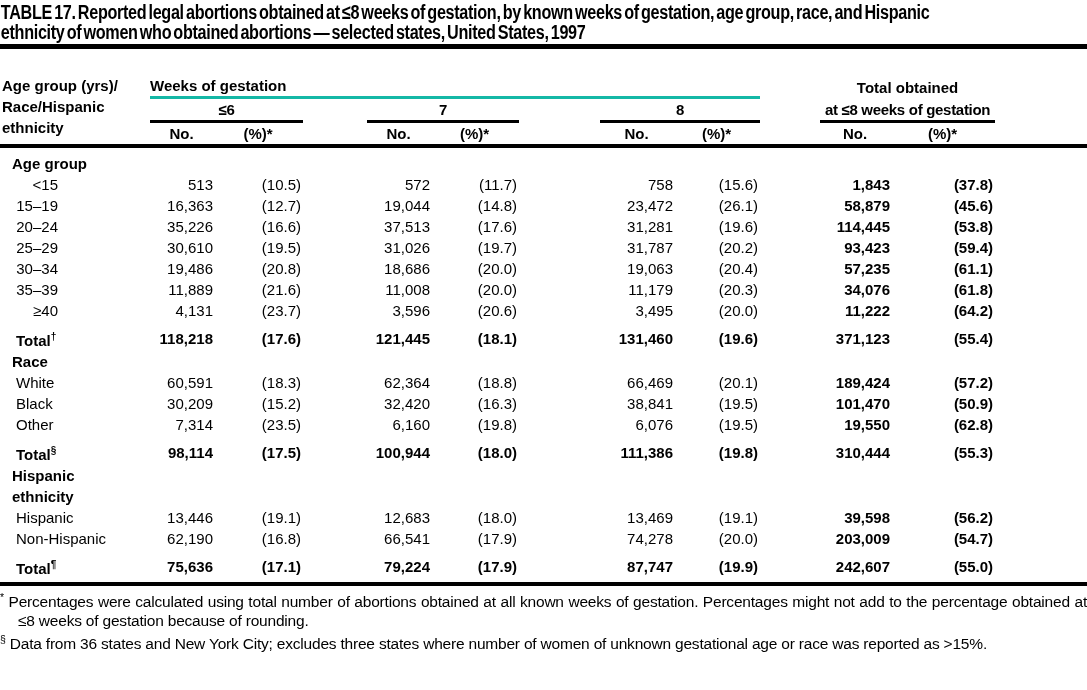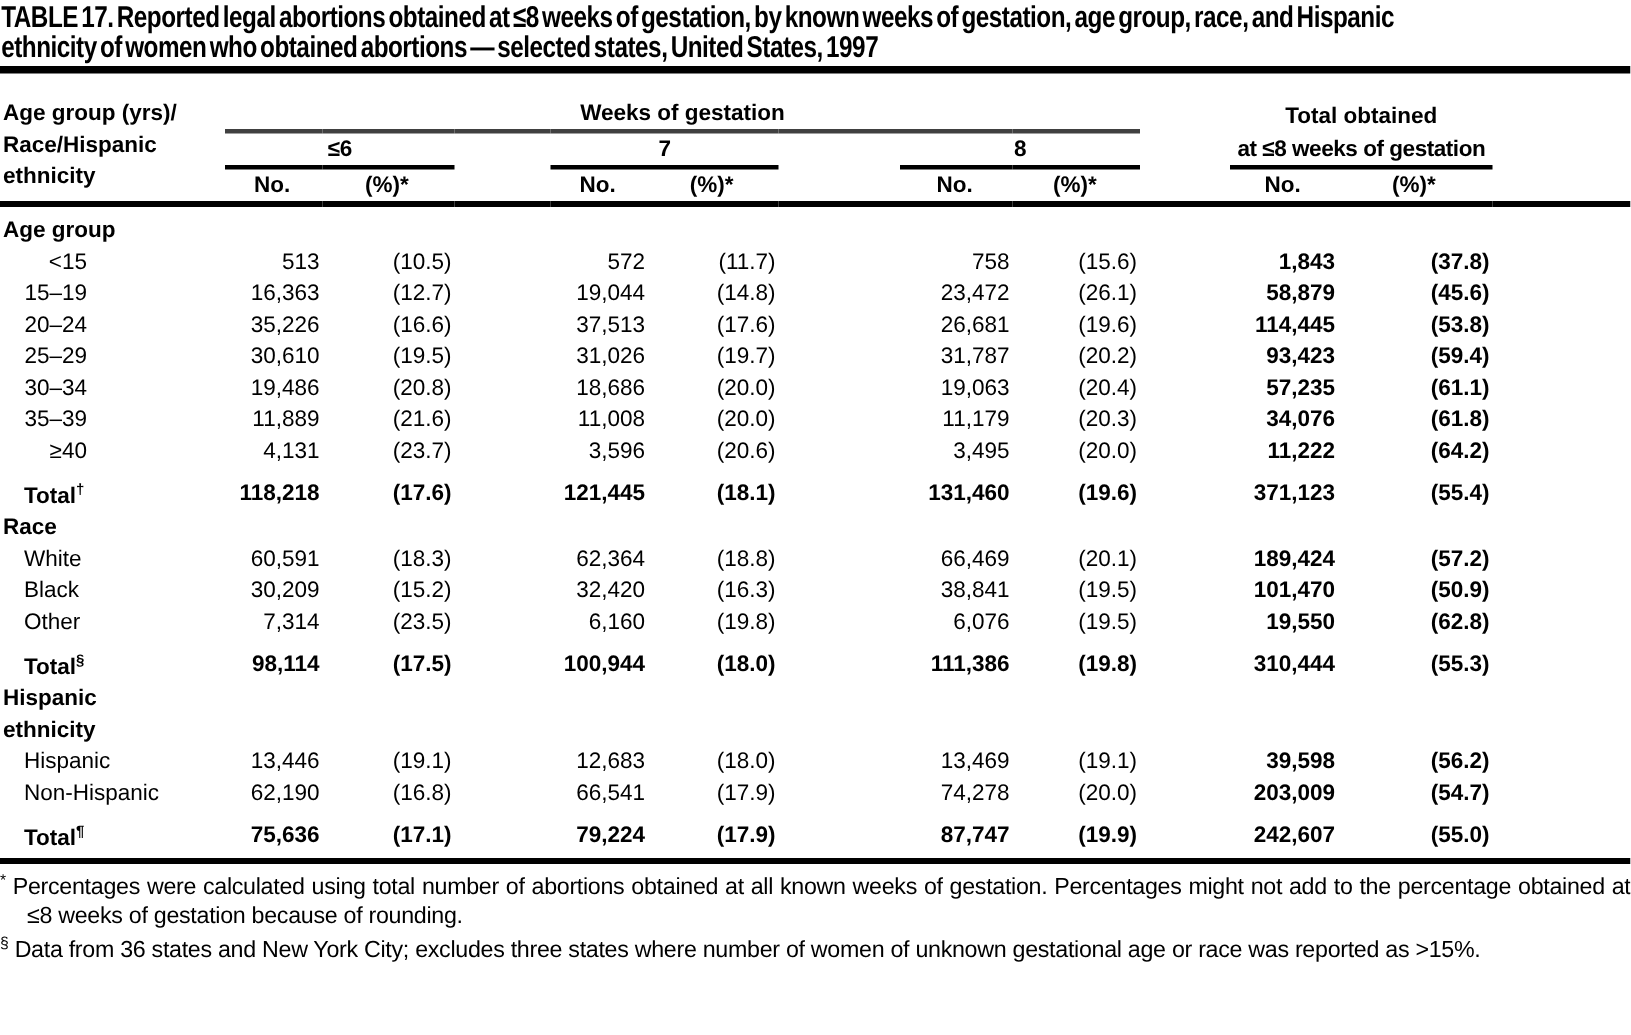--- a/index.html
+++ b/index.html
@@ -16,39 +16,39 @@
     transform: scaleX(0.81); transform-origin: 0 0;
     padding: 2px 0 0 1px;
   }
   .title-line { white-space: nowrap; }
   .rule { background: #000; width: 1087px; }
   .rule-top { height: 5px; margin-top: 2px; }
   .rule-bottom { height: 4px; margin-top: 3px; }
   
   table.gestation {
     border-collapse: collapse; table-layout: fixed;
-    width: 1087px; margin-top: 16px;
+    width: 1087px; margin-top: 26px;
   }
   thead th { font-size: 15px; font-weight: bold; padding: 0; line-height: 21px; vertical-align: bottom; white-space: nowrap; }
   .stub-hdr { text-align: left; vertical-align: top; padding-left: 2px; }
   .stub-hdr div { line-height: 21px; }
-  .wog  { border-bottom: 3px solid #404040; text-align: center; }
+  .wog  { border-bottom: 3px solid #14b8a6; text-align: left; }
   .grp  { border-bottom: 3px solid #000; text-align: center; letter-spacing: -0.3px; }
   .tot-grp1 { text-align: center; }
   .colhead th { border-bottom: 4px solid #000; text-align: center; padding-right: 2px; }
   .thead-bottom { border-bottom: 4px solid #000; }
   .colhead th.sp { padding: 0; }
   
   tbody td { font-size: 15px; line-height: 21px; padding: 0; white-space: nowrap; }
   td.num { text-align: right; padding-right: 2px; }
   td.tot { font-weight: bold; }
   td.stub { text-align: left; }
   .age-label { display: inline-block; width: 42px; text-align: right; margin-left: 16px; }
   .cat-label { margin-left: 16px; }
-  .section-name { font-weight: bold; white-space: pre-line; padding-left: 2px; line-height: 21px; }
+  .section-name { font-weight: bold; white-space: pre-line; padding-left: 12px; line-height: 21px; }
   tr.first-after-head td { padding-top: 5px; }
   tr.total-row td { padding-top: 5px; font-weight: bold; }
   tr.total-row sup { font-size: 10px; }
   
   .footnotes { margin-top: 2px; }
   .footnote {
     font-size: 15.5px; line-height: 18.5px; letter-spacing: -0.2px;
     text-align: justify; padding-left: 18px; text-indent: -18px;
   }
   .fn-marker { font-size: 10.5px; }
@@ -150,21 +150,21 @@
         <td class="sp"></td>
       </tr>
       <tr>
         <td class="stub"><span class="age-label">20–24</span></td>
         <td class="num">35,226</td>
         <td class="num">(16.6)</td>
         <td class="sp"></td>
         <td class="num">37,513</td>
         <td class="num">(17.6)</td>
         <td class="sp"></td>
-        <td class="num">26,681</td>
+        <td class="num">31,281</td>
         <td class="num">(19.6)</td>
         <td class="sp"></td>
         <td class="num tot">114,445</td>
         <td class="num tot">(53.8)</td>
         <td class="sp"></td>
       </tr>
       <tr>
         <td class="stub"><span class="age-label">25–29</span></td>
         <td class="num">30,610</td>
         <td class="num">(19.5)</td>

